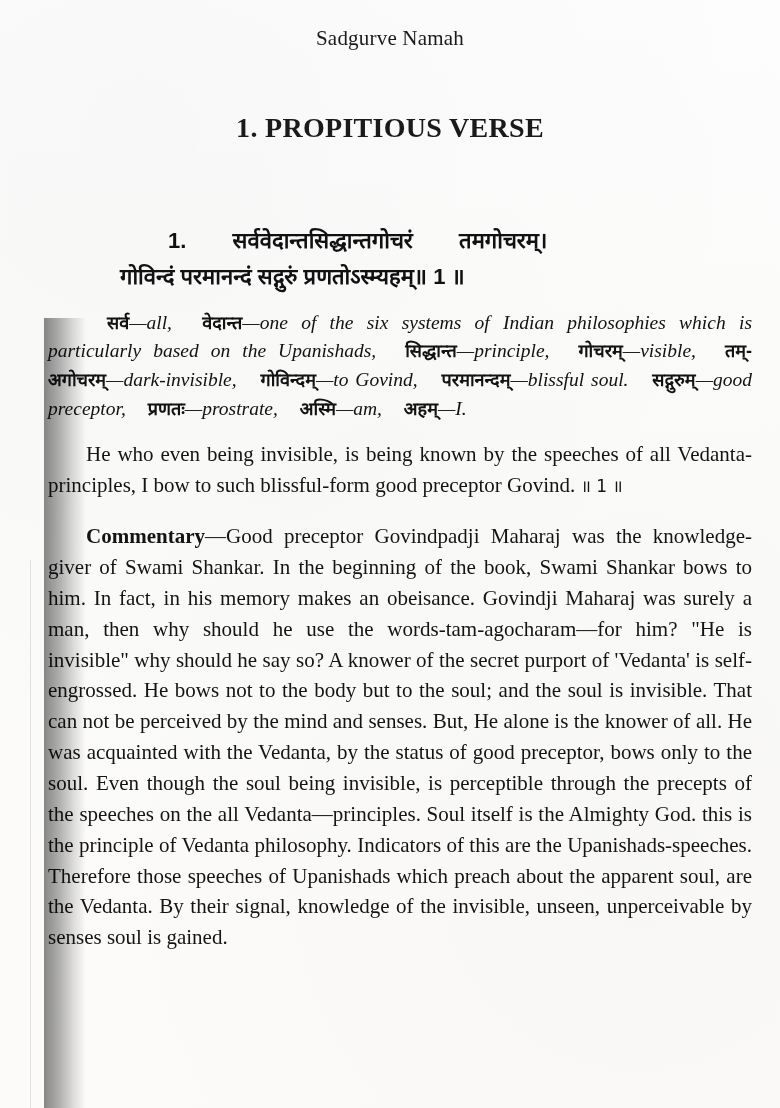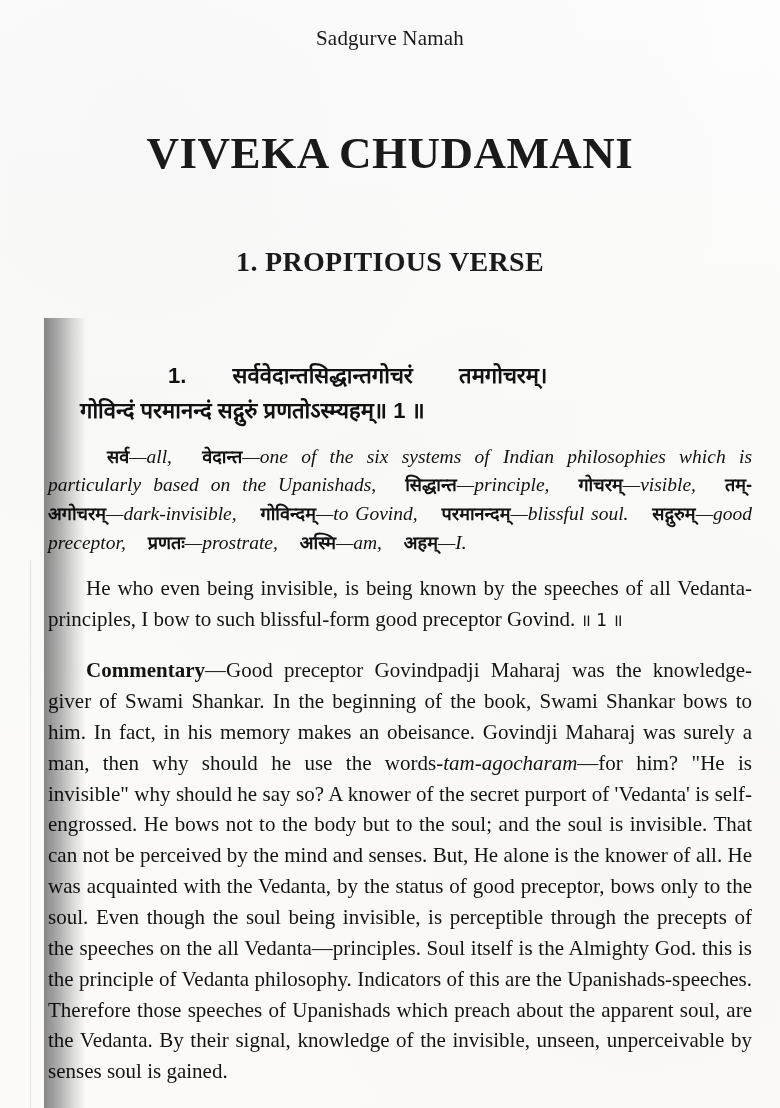--- a/index.html
+++ b/index.html
@@ -92,21 +92,21 @@
     font-weight: bold;
     line-height: 1.62;
     padding-top: 34px;
     color: #111;
   }
   .verse-line-1 {
     padding-left: 168px;
     margin-top: 24px;
   }
   .verse-line-2 {
-    padding-left: 80px;
+    padding-left: 120px;
   }
   .verse-gap {
     display: inline-block;
     width: 34px;
   }
 
   
   .gloss {
     font-style: italic;
     font-size: 19.5px;
@@ -135,39 +135,37 @@
     text-indent: 38px;
     color: #141414;
   }
   .para.commentary {
     margin-top: 20px;
   }
   .para .lead {
     font-weight: bold;
   }
   .para .ital {
-    font-style: italic;
   }
   .danda {
     font-family: "DejaVu Sans", sans-serif;
     font-size: 17px;
   }
 </style>
 </head>
 <body>
 
 <div id="page">
 
   <div class="page-edge-line"></div>
 
   <div class="content">
 
     <div class="running-head">Sadgurve Namah</div>
 
-    <h1 class="book-title">VIVEKA CHUDAMANI</h1>
 
     <h2 class="section-title">1. PROPITIOUS VERSE</h2>
 
     <div class="verse">
       <div class="verse-line-1">
         <span>1.</span>
         <span class="verse-gap"></span>
         <span>सर्ववेदान्तसिद्धान्तगोचरं</span>
         <span class="verse-gap"></span>
         <span>तमगोचरम्।</span>

